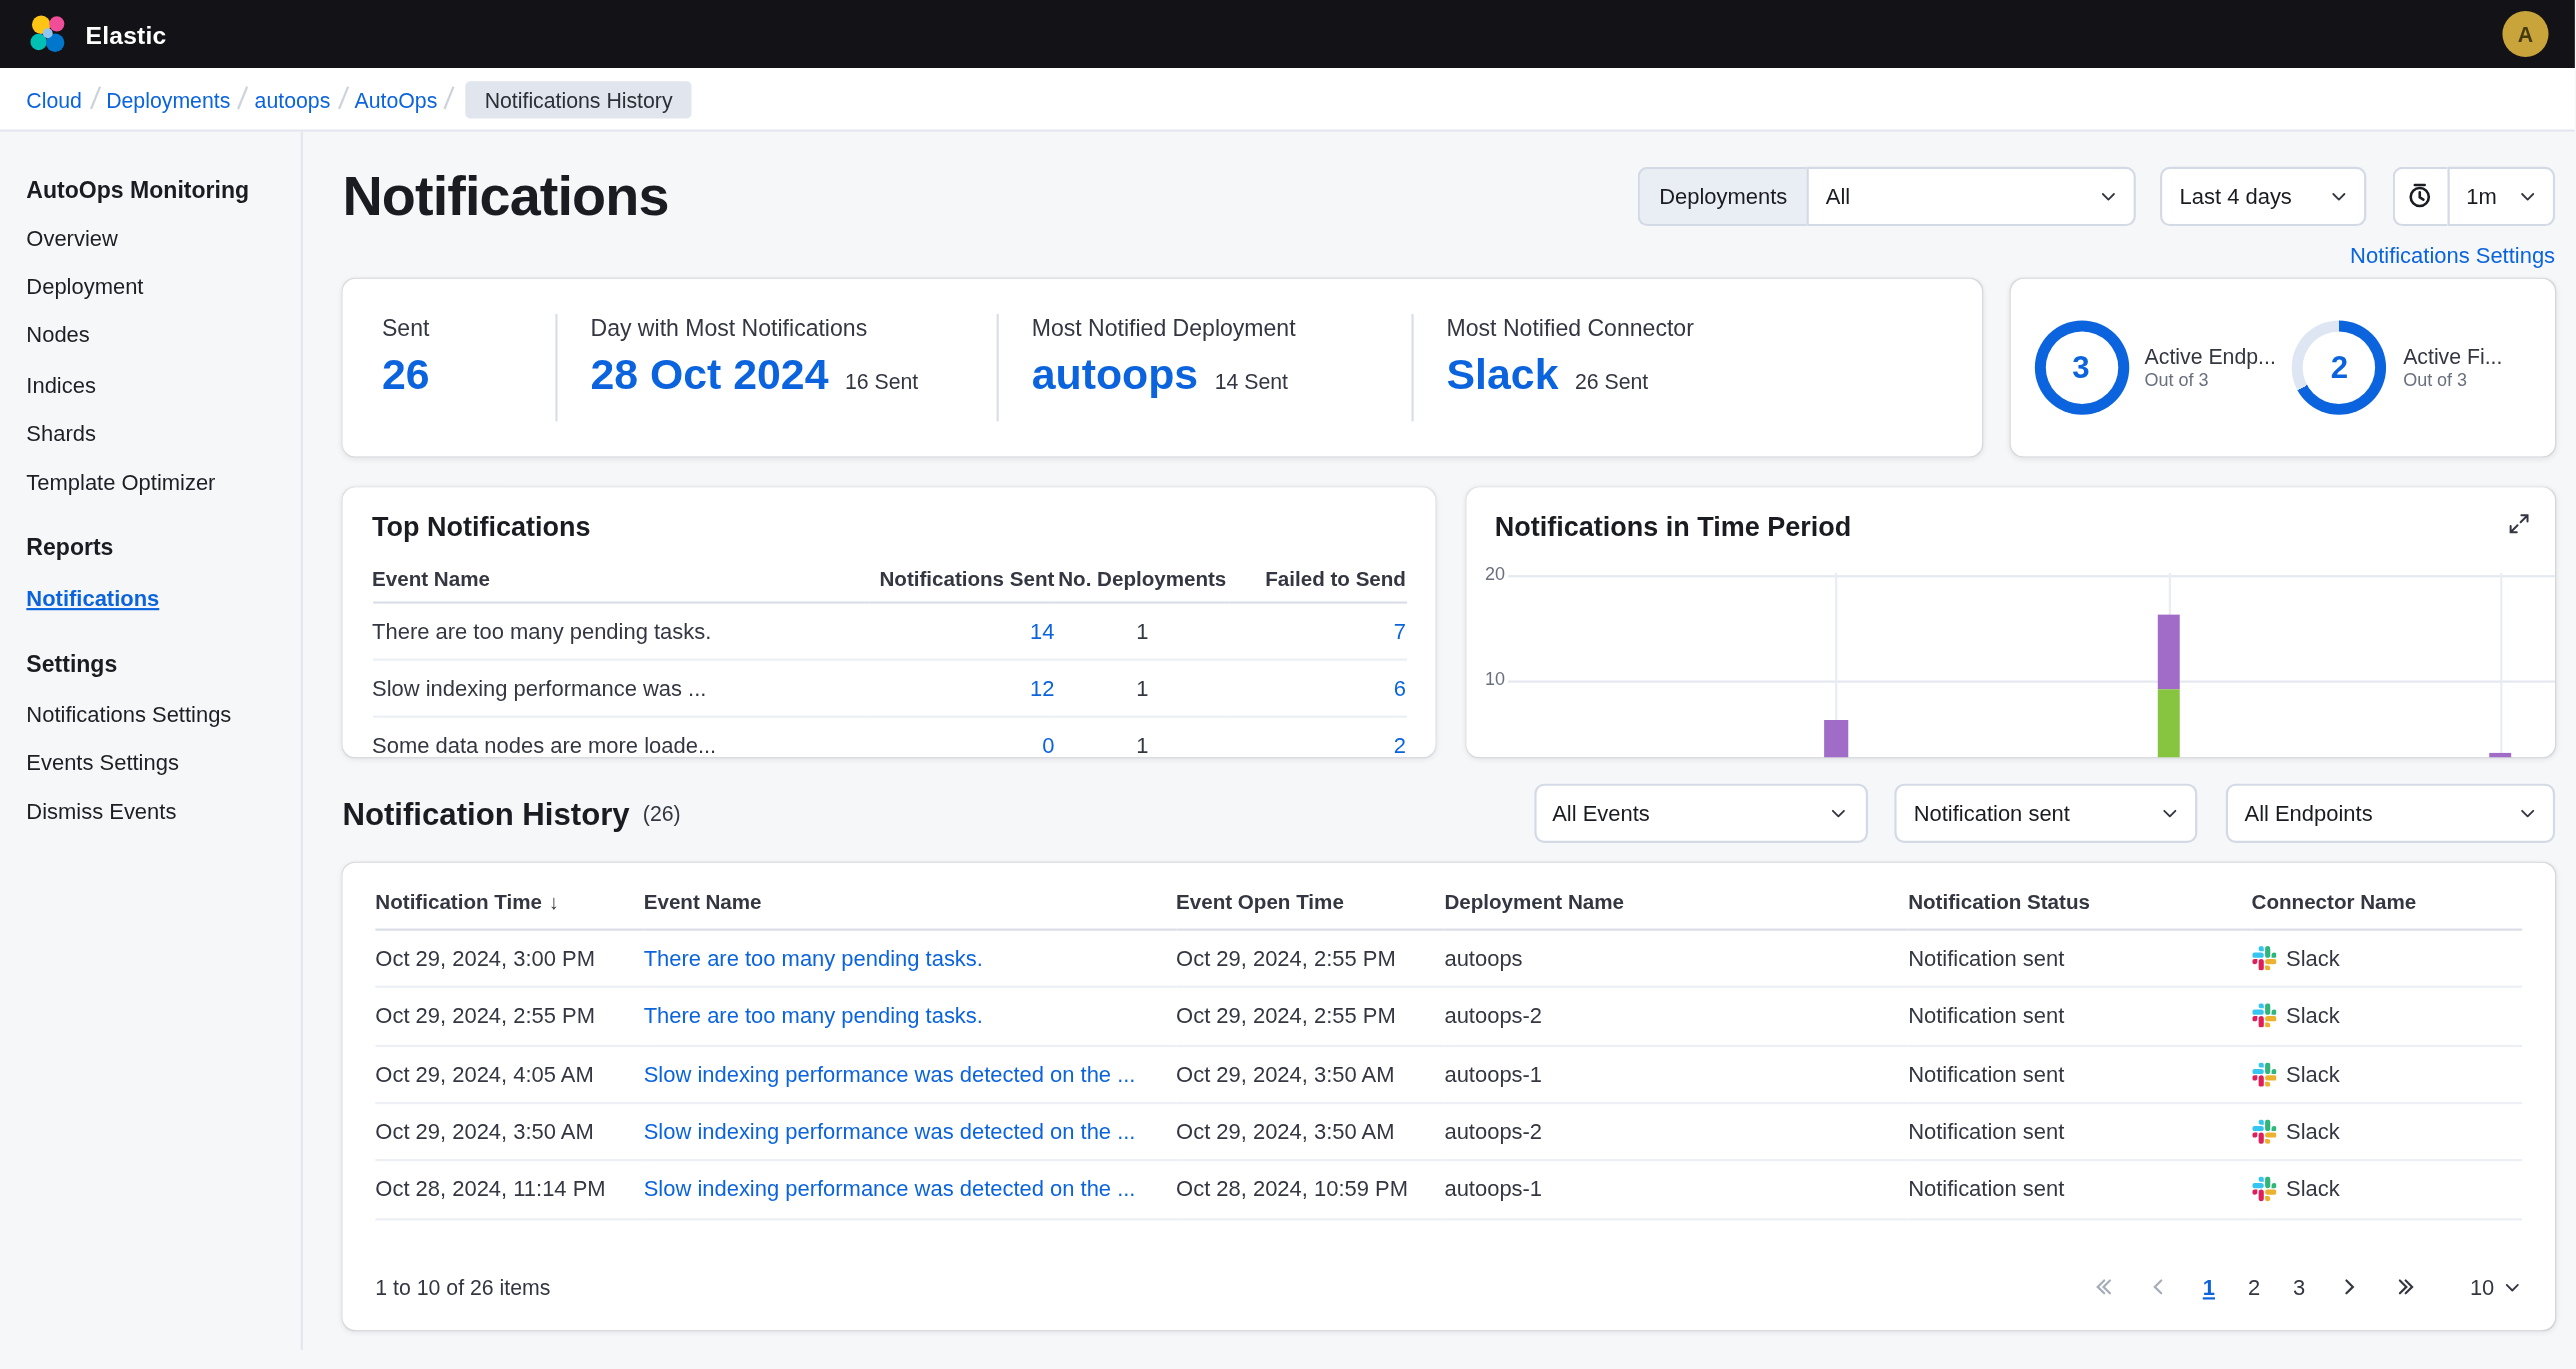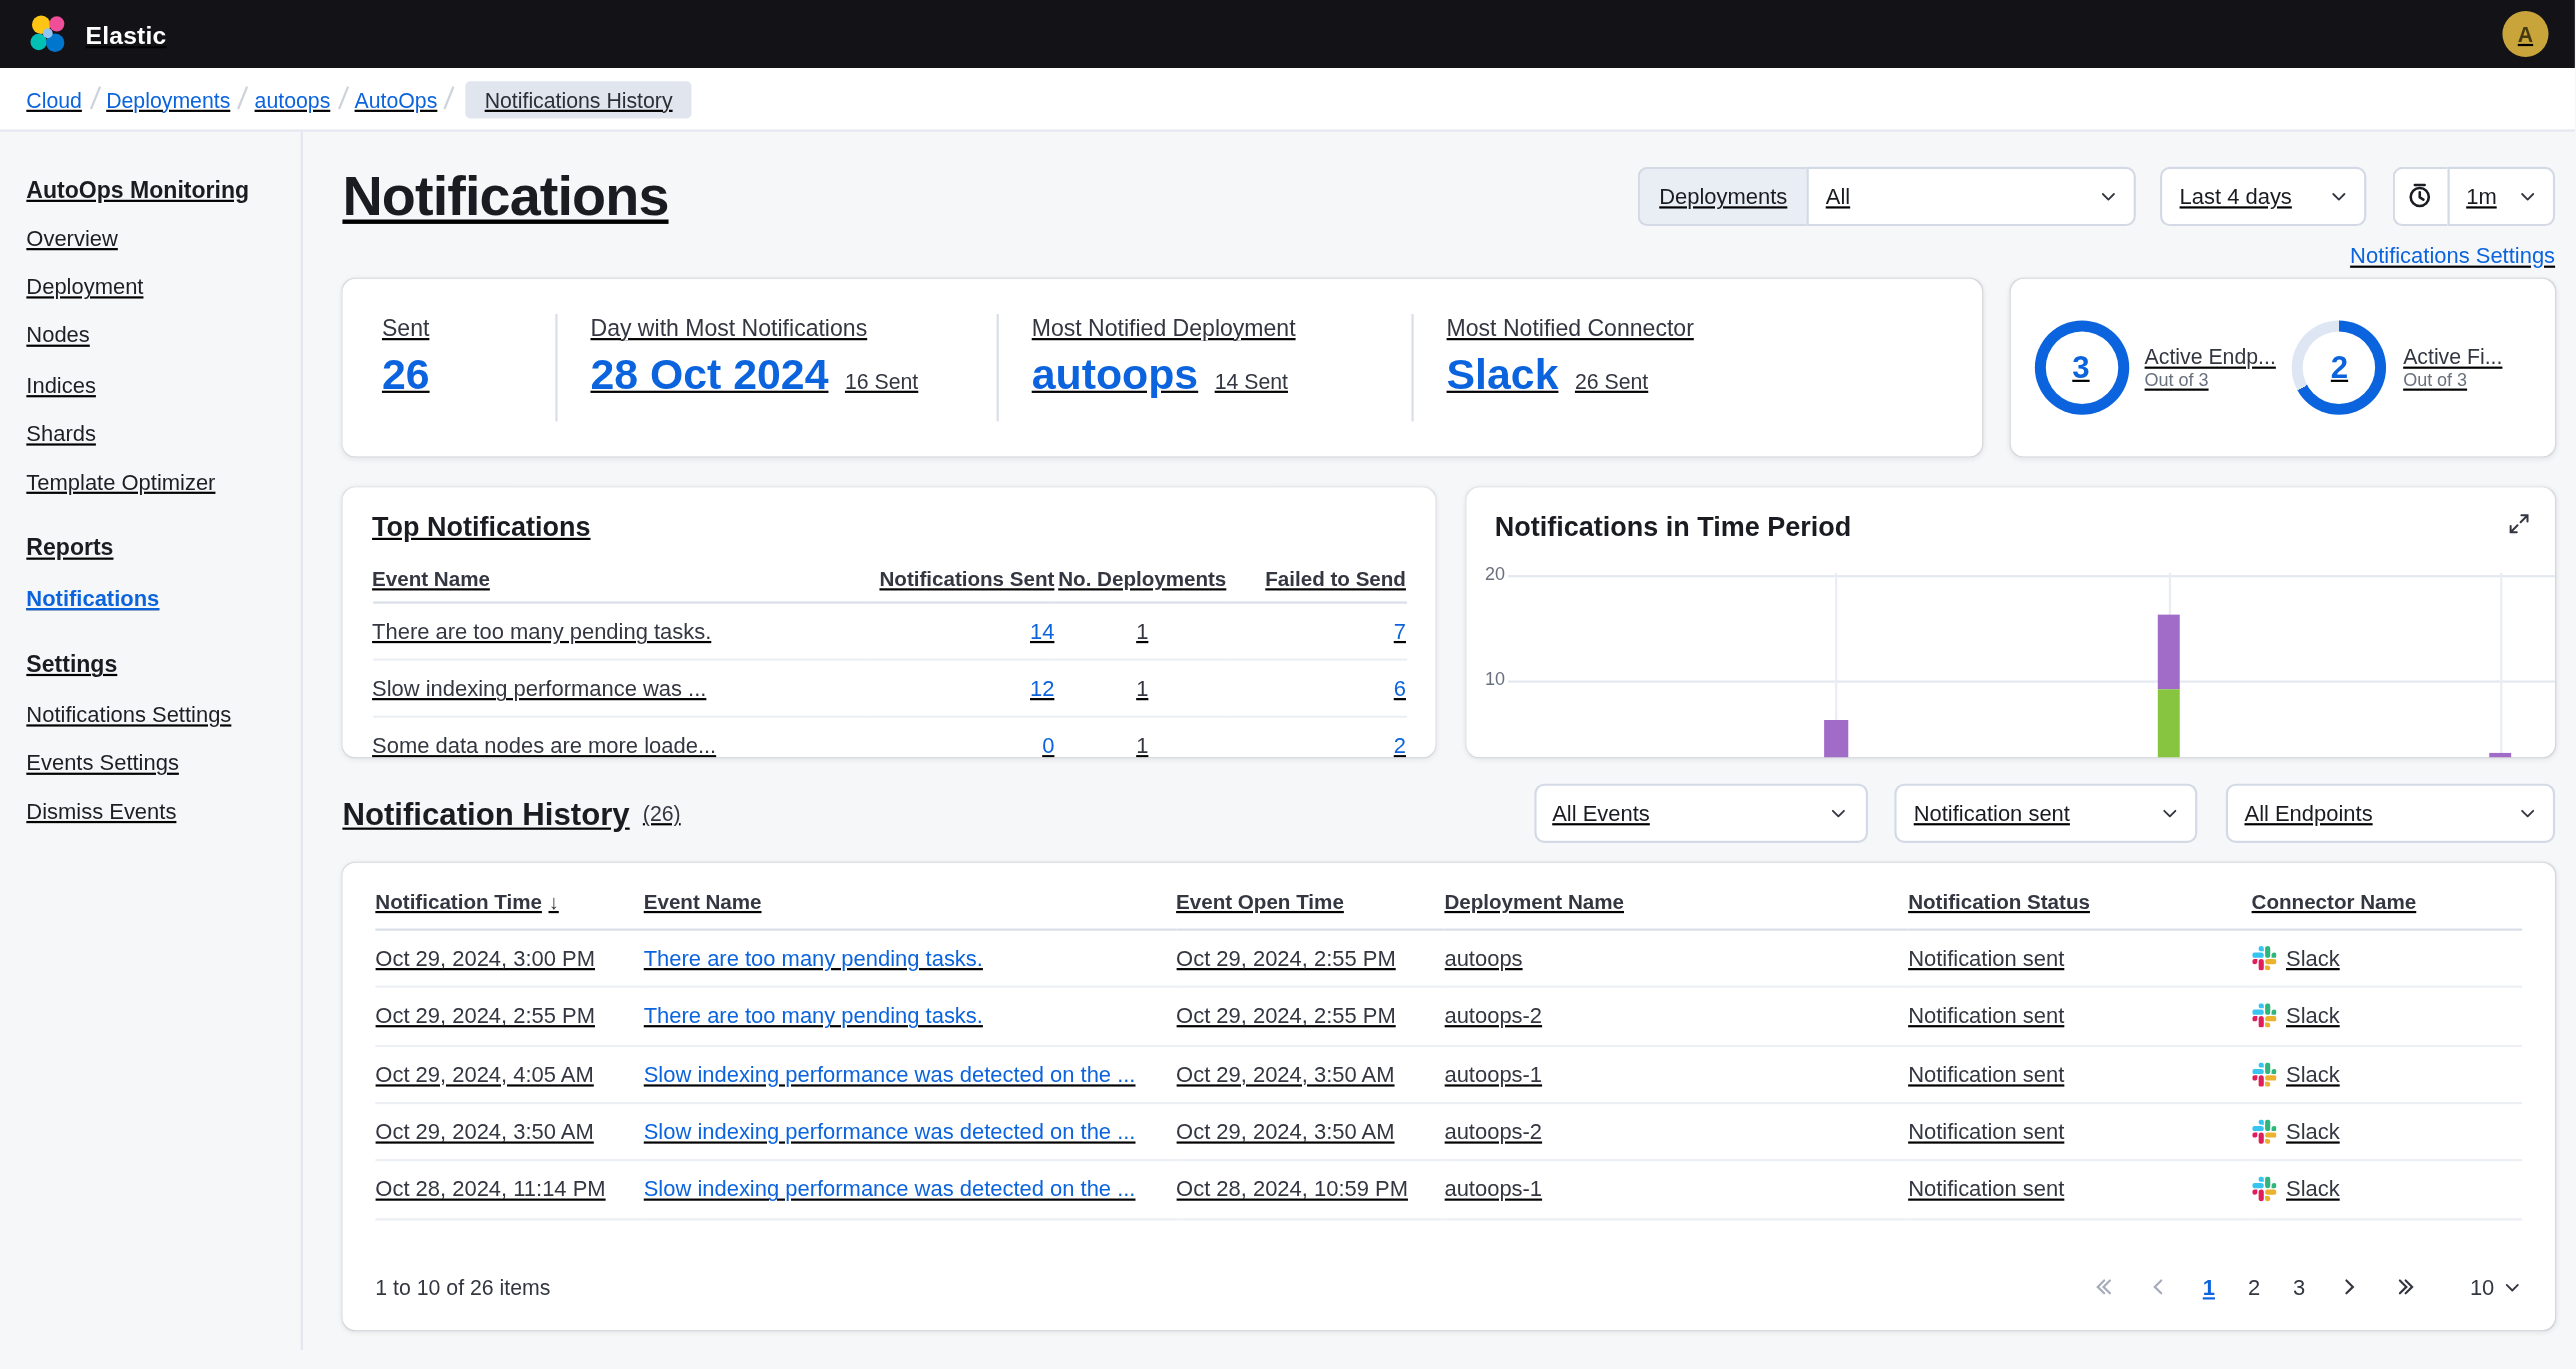--- a/index.html
+++ b/index.html
@@ -1,16 +1,16 @@
 <!DOCTYPE html>
 <html style="font-size:12px"><head>
 <meta charset="utf-8">
 <style>
   html,body{margin:0;padding:0;background:#f6f7f9;}
-  .stage{width:2576px;height:1350px;overflow:hidden;position:relative;text-decoration:underline;}
+  .stage{width:2576px;height:1350px;overflow:hidden;position:relative;}
   .app{width:1173px;height:624px;transform:scale(2.1951);transform-origin:0 0;
        font-family:"Liberation Sans","DejaVu Sans",sans-serif;color:#343741;background:#f6f7f9;position:relative;}
   *{box-sizing:border-box;}
 
   
   .topbar{height:31px;background:#131317;display:flex;align-items:center;padding:0 12px;}
   .logo{width:19.5px;height:19.5px;display:flex;}
   .brand{color:#fff;font-weight:700;font-size:11.2px;margin-left:7.5px;letter-spacing:0.1px;}
   .topbar-spacer{flex:1;}
   .avatar{width:21px;height:21px;border-radius:50%;background:#c9a43a;color:#463a10;display:flex;align-items:center;justify-content:center;font-size:9.7px;font-weight:700;}

